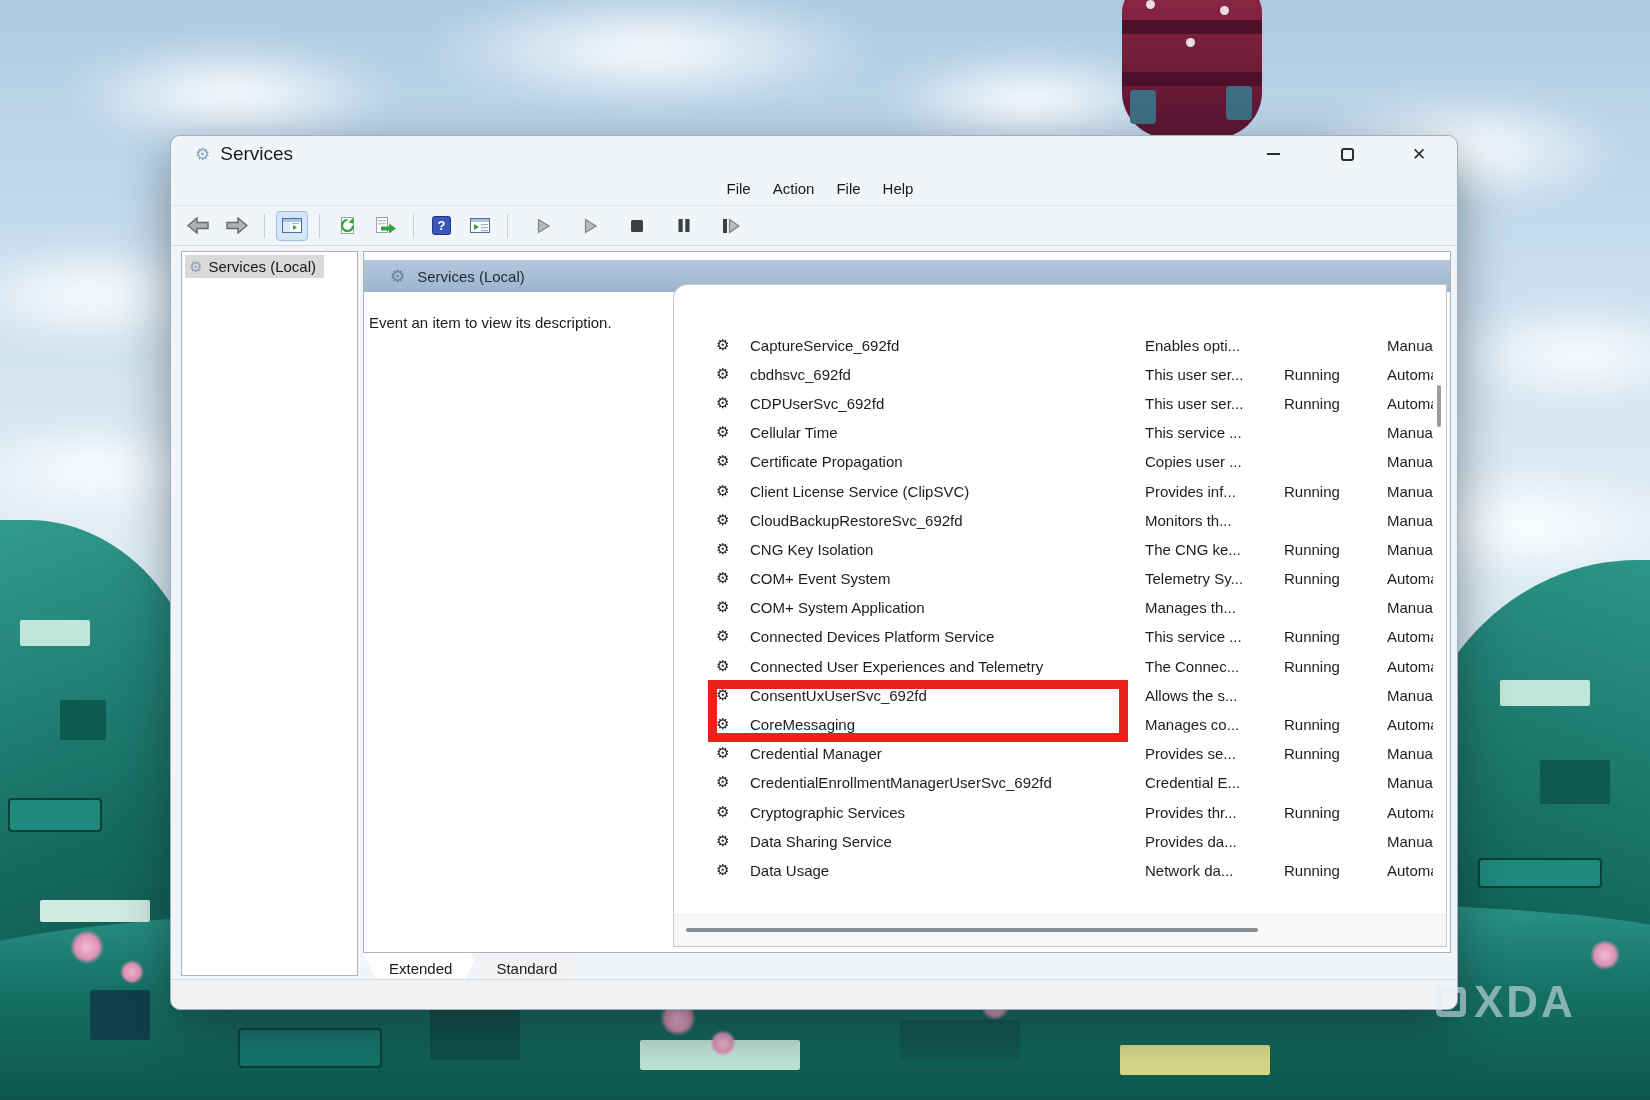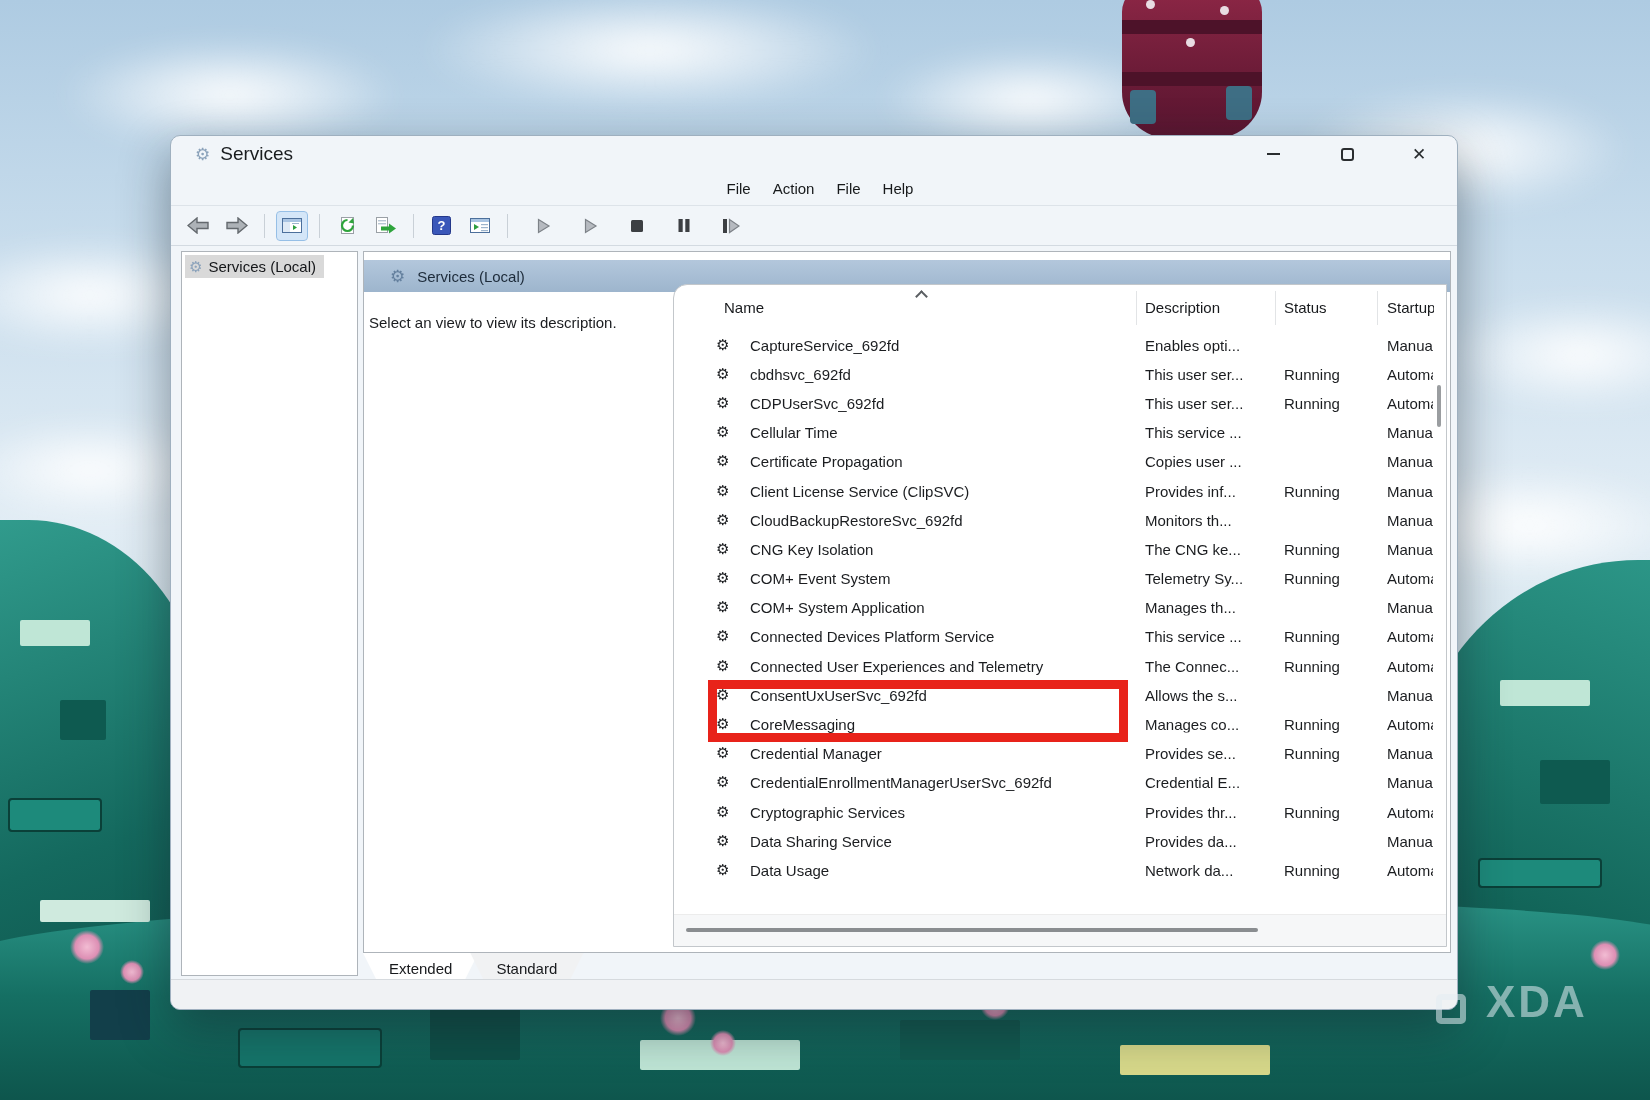--- a/index.html
+++ b/index.html
@@ -27,21 +27,21 @@
   .rocket { position:absolute; left:1122px; top:-14px; width:140px; height:152px;
     background:linear-gradient(180deg,#8e2746 0%,#6d1c38 55%,#591530 100%);
     border-radius:26px 26px 46px 46px; }
   .rocket .band { position:absolute; left:0; right:0; height:14px; background:#4d1229; }
   .rocket .fin  { position:absolute; width:26px; height:34px; background:#3e6e84; border-radius:4px; }
   .rocket .dot  { position:absolute; width:9px; height:9px; border-radius:50%; background:#e8dce2; }
   .mast { position:absolute; left:1146px; top:0; width:4px; height:46px; background:#7c8ea0; }
 
   
   .watermark { position:absolute; left:1436px; top:980px; z-index:60;
-    display:flex; align-items:flex-end; gap:20px; color:rgba(228,236,242,.55); }
+    display:flex; align-items:center; gap:8px; color:rgba(228,236,242,.55); }
   .wm-box { width:30px; height:30px; border:6px solid rgba(228,236,242,.55); border-radius:5px; }
   .wm-text { font-size:44px; font-weight:bold; letter-spacing:3px; line-height:1; }
 
   
   .window { position:absolute; left:170px; top:135px; width:1288px; height:875px; z-index:10;
     background:#f1f5f9; border-radius:10px; box-shadow:0 18px 50px rgba(20,30,40,.45);
     border:1px solid #9fb0bf; }
   .titlebar { position:absolute; left:0; top:0; right:0; height:36px; }
   .title-left { position:absolute; left:24px; top:0; height:36px; display:flex; align-items:center; gap:10px; }
   .gear { color:#8ca3bb; font-size:17px; line-height:1; }
@@ -315,33 +315,23 @@
         <span class="gear">⚙</span>
         <span>Services (Local)</span>
       </div>
     </div>
 
     <div class="mainpane">
       <div class="banner">
         <span class="banner-gear">⚙</span>
         <span class="banner-text">Services (Local)</span>
       </div>
-      <div class="hint">Select an view to view its description.</div>
+      <div class="hint">Event an item to view its description.</div>
 
       <div class="listpanel">
-        <div class="lp-header">
-          <div class="sortcaret"></div>
-          <div class="col-label cl-name">Name</div>
-          <div class="col-label cl-desc">Description</div>
-          <div class="col-label cl-status">Status</div>
-          <div class="col-label cl-startup">Startup</div>
-          <div class="hsep" style="left:462px;"></div>
-          <div class="hsep" style="left:601px;"></div>
-          <div class="hsep" style="left:703px;"></div>
-        </div>
         <div class="rows" id="rows">
             <div class="svc-row">
               <span class="rc-icon">⚙</span>
               <span class="rc-name">CaptureService_692fd</span>
               <span class="rc-desc">Enables opti...</span>
               <span class="rc-status"></span>
               <span class="rc-startup">Manual</span>
             </div>
             <div class="svc-row">
               <span class="rc-icon">⚙</span>

